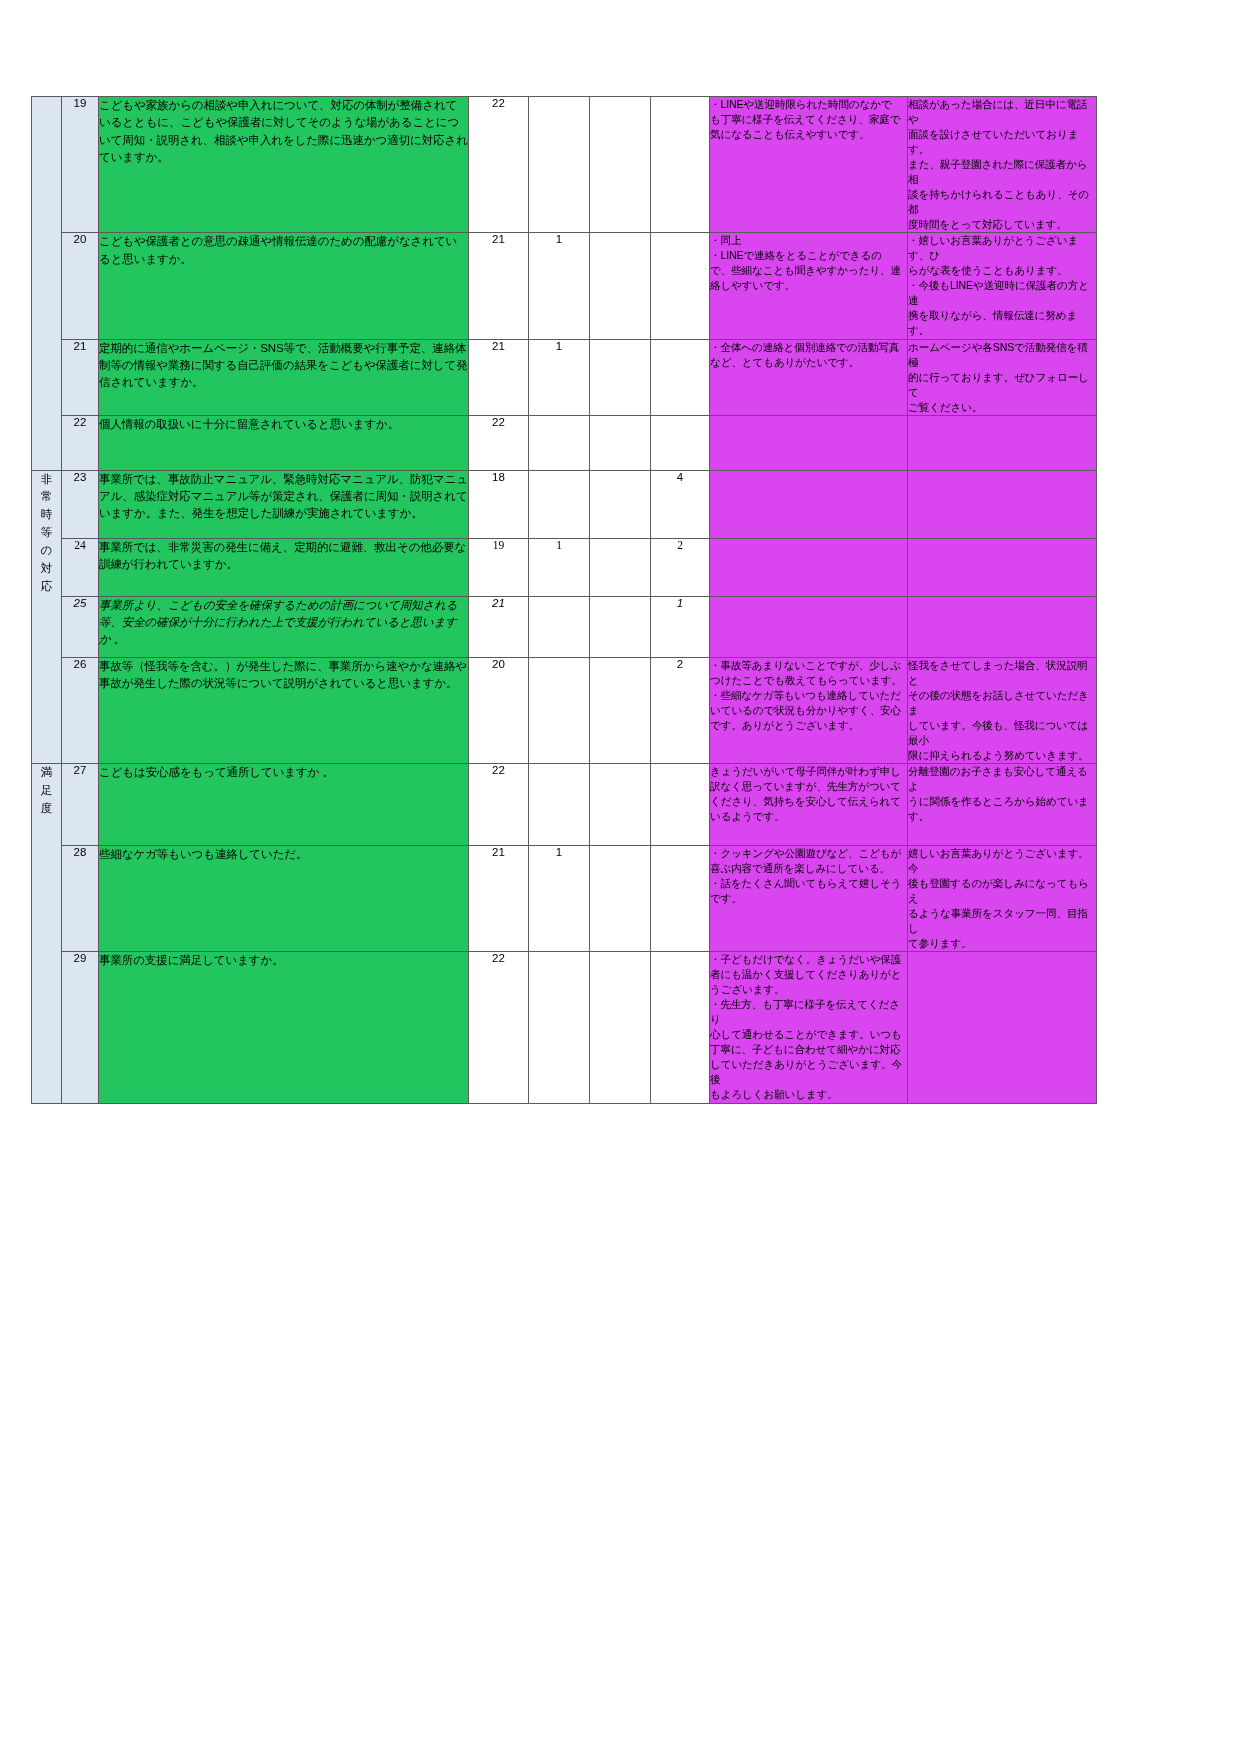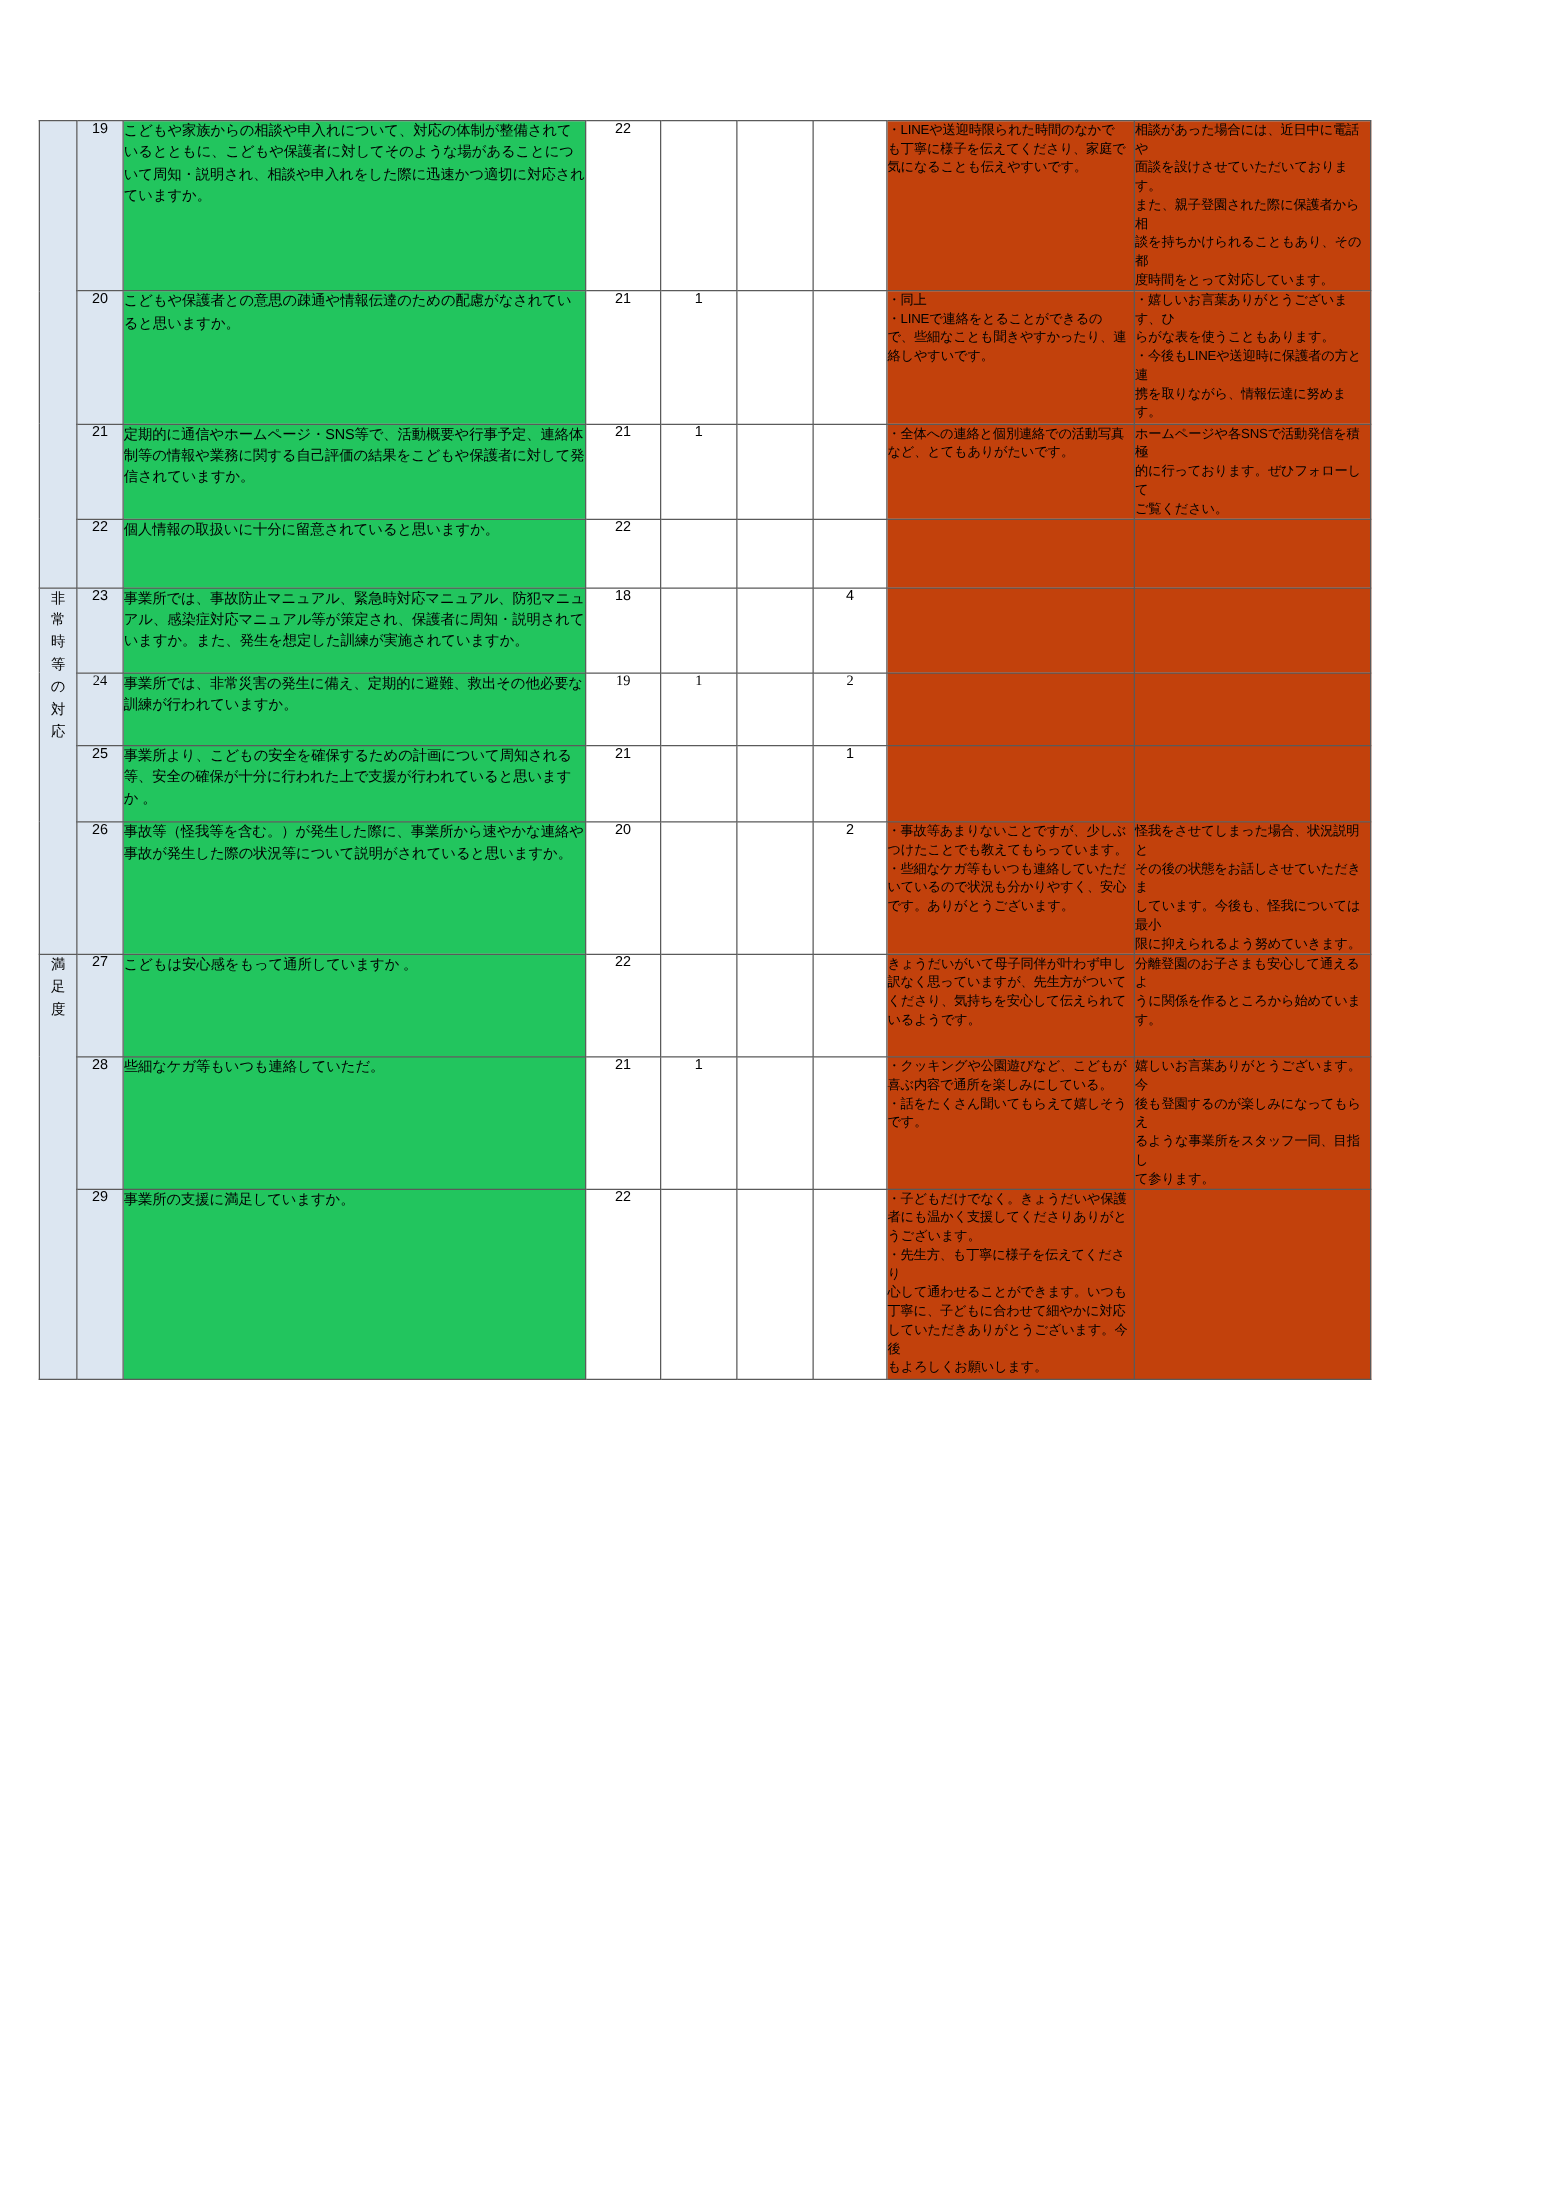--- a/index.html
+++ b/index.html
@@ -74,21 +74,21 @@
     letter-spacing: -0.1px;
   }
   td.nv {
     background: #ffffff;
     text-align: center;
     vertical-align: bottom;
     font-size: 11.5px;
     padding-bottom: 3px;
   }
   td.com, td.ans {
-    background: #c2410c;
+    background: #d946ef;
     vertical-align: top;
     padding: 2px 3px 2px 3px;
     line-height: 1.42;
     font-size: 10.6px;
     letter-spacing: -0.15px;
   }
   td.com p, td.ans p {
     margin: 0;
     padding: 0;
   }
@@ -209,21 +209,21 @@
           <td class="nv">1</td>
           <td class="nv"></td>
           <td class="nv">2</td>
           <td class="com">
             <div class="blank"></div>
           </td>
           <td class="ans">
             <div class="blank"></div>
           </td>
         </tr>
-        <tr style="height: 61px;">
+        <tr style="height: 61px; font-style: italic;">
           <td class="num">25</td>
           <td class="q">事業所より、こどもの安全を確保するための計画について周知される等、安全の確保が十分に行われた上で支援が行われていると思いますか 。</td>
           <td class="nv">21</td>
           <td class="nv"></td>
           <td class="nv"></td>
           <td class="nv">1</td>
           <td class="com">
             <div class="blank"></div>
           </td>
           <td class="ans">

